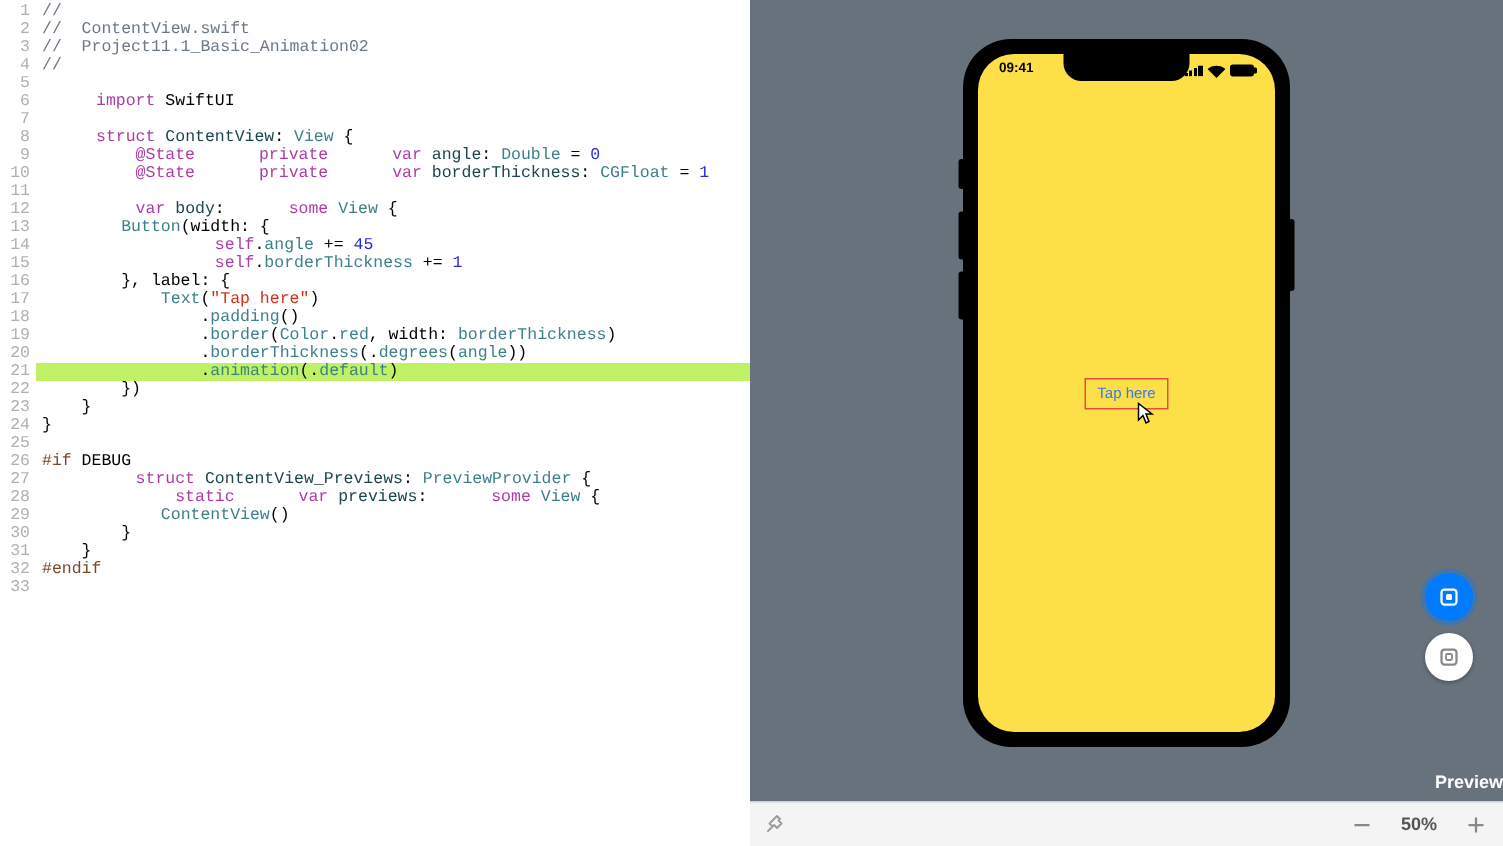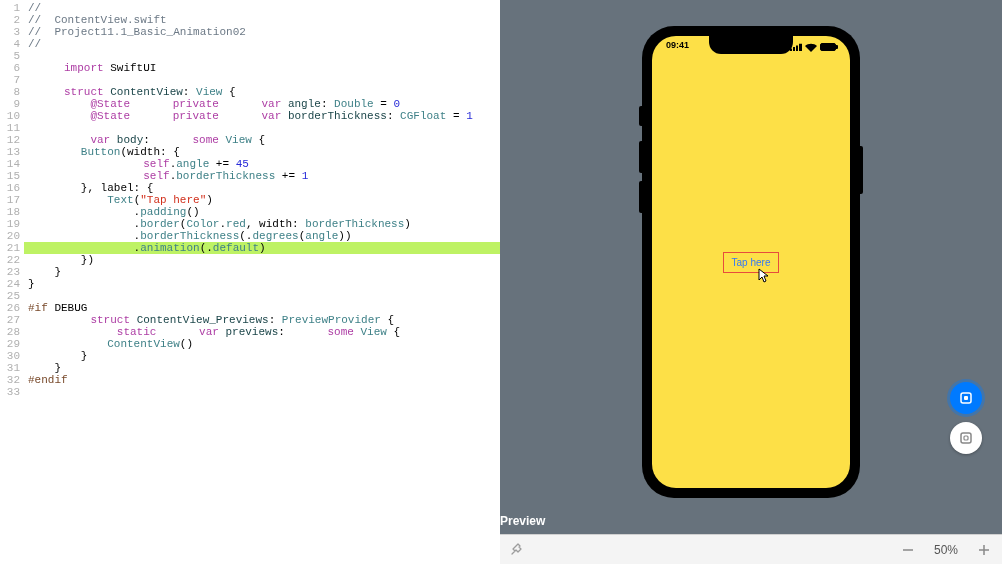--- a/index.html
+++ b/index.html
@@ -48,25 +48,25 @@
 .app-content { position:absolute; inset:0; display:flex; align-items:center; justify-content:center; }
 .tap-box { border:1px solid #e74c3c; color:#3478f6; font-size:10px; font-family:-apple-system,Helvetica,Arial,sans-serif; padding:4px 8px; }
 .cursor { position:absolute; left:50%; top:50%; margin-left:4px; margin-top:6px; }
 
 
 .prev-buttons { position:absolute; right:20px; bottom:60px; display:flex; flex-direction:column; gap:8px; }
 .prev-btn { width:32px; height:32px; border-radius:50%; display:flex; align-items:center; justify-content:center; }
 .prev-btn.blue { background:#007aff; box-shadow:0 0 0 3px rgba(0,122,255,0.35); }
 .prev-btn.white { background:#fff; box-shadow:0 1px 3px rgba(0,0,0,0.3); }
 
-.preview-label { text-align:left; color:#fff; font-family:-apple-system,Helvetica,Arial,sans-serif; font-size:12px; font-weight:600; padding-bottom:6px; }
+.preview-label { text-align:right; color:#fff; font-family:-apple-system,Helvetica,Arial,sans-serif; font-size:12px; font-weight:600; padding-bottom:6px; }
 
 .footer { height:30px; background:#f4f4f4; border-top:1px solid #d0d0d0; display:flex; align-items:center; justify-content:space-between; padding:0 10px; font-family:-apple-system,Helvetica,Arial,sans-serif; font-size:12px; color:#555; }
 .footer-left { opacity:0.7; }
-.zoom-ctrl { display:flex; align-items:center; gap:18px; }
+.zoom-ctrl { display:flex; gap:18px;font-weight:bold; }
 .zoom-btn { width:16px; height:16px; display:flex; align-items:center; justify-content:center; color:#888; font-size:16px; }
 
 </style>
 </head>
 <body>
 
 <div class="editor">
   <div class="gutter" id="gutter">
       <div>1</div>
       <div>2</div>

